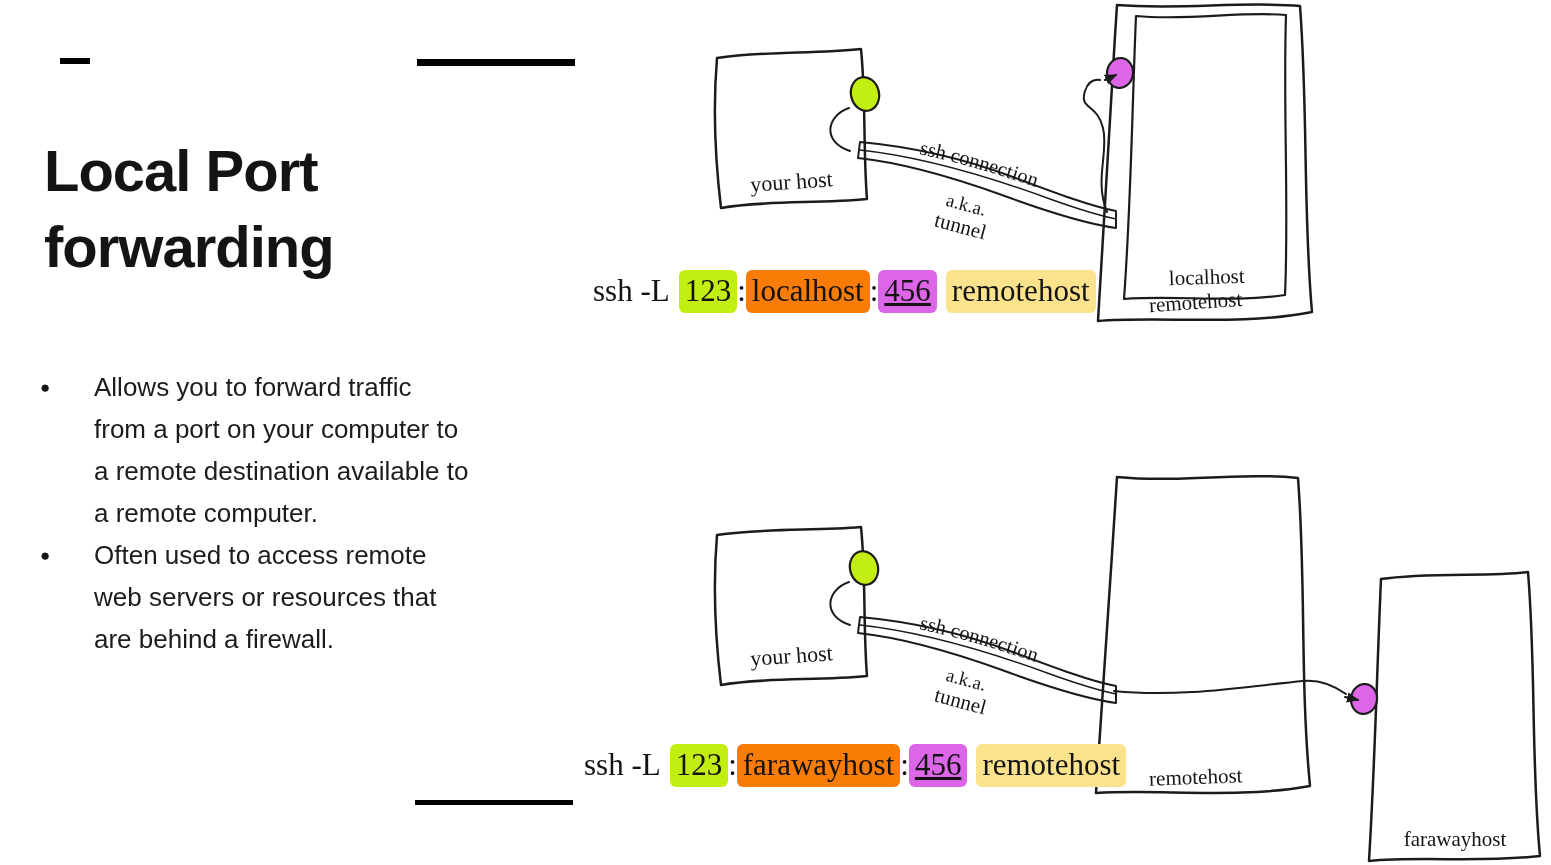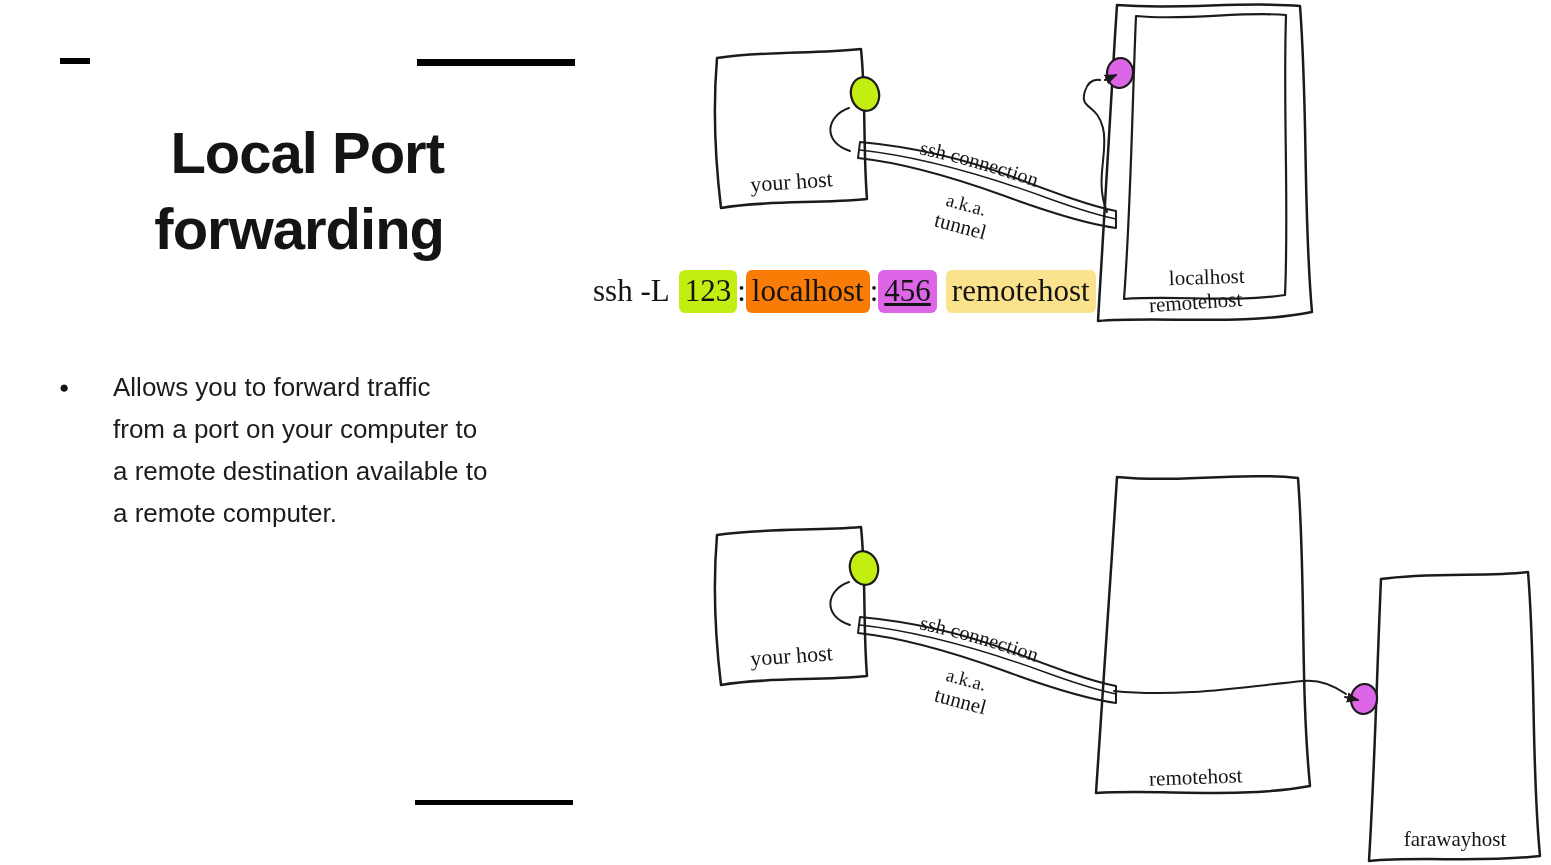--- a/index.html
+++ b/index.html
@@ -5,25 +5,25 @@
   html,body{margin:0;padding:0;background:#ffffff;}
   .slide{
     position:relative;width:1551px;height:865px;background:#ffffff;
     overflow:hidden;font-family:"Liberation Sans",sans-serif;color:#141414;
   }
   .deco{position:absolute;background:#000;}
   .deco.dash{left:60px;top:58px;width:30px;height:6px;}
   .deco.topline{left:417px;top:59px;width:158px;height:7px;}
   .deco.bottomline{left:415px;top:800px;width:158px;height:5px;}
   .title{
-    position:absolute;left:44px;top:76px;width:400px;
-    font-size:58px;line-height:76px;font-weight:700;letter-spacing:-1px;color:#141414;text-align:right;
+    position:absolute;left:44px;top:94px;width:400px;
+    font-size:58px;line-height:76px;font-weight:700;letter-spacing:-1px;color:#141414;
   }
   .bullets{
-    position:absolute;left:52px;top:366px;width:436px;margin:0;padding:0;
+    position:absolute;left:33px;top:366px;width:436px;margin:0;padding:0;
     list-style:none;font-size:26px;line-height:42px;color:#1c1c1c;
   }
   .bullets li{position:relative;padding-left:61px;}
   .bullets li::before{
     content:"\25CF";position:absolute;left:7px;top:1px;font-size:17px;color:#141414;
   }
   .cmd{
     position:absolute;font-family:"Liberation Serif","DejaVu Serif",serif;
     font-size:31px;line-height:37px;color:#131313;white-space:nowrap;
   }
@@ -105,20 +105,24 @@
     </g>
   </svg>
 
   <div class="deco dash"></div>
   <div class="deco topline"></div>
   <div class="deco bottomline"></div>
 
   <h1 class="title">Local Port forwarding</h1>
   <ul class="bullets">
     <li>Allows you to forward traffic from a port on your computer to a remote destination available to a remote computer.</li>
+    <li>Often used to access remote web servers or resources that are behind a firewall.</li>
   </ul>
 
   <div class="cmd cmd1">
     <span>ssh -L</span><span class="hl hl-green">123</span><span>:</span><span class="hl hl-orange">localhost</span><span>:</span><span class="hl hl-magenta">456</span><span class="hl hl-yellow">remotehost</span>
   </div>
 
+  <div class="cmd cmd2">
+    <span>ssh -L</span><span class="hl hl-green">123</span><span>:</span><span class="hl hl-orange">farawayhost</span><span>:</span><span class="hl hl-magenta">456</span><span class="hl hl-yellow">remotehost</span>
+  </div>
 
 </div>
 
 </body></html>

